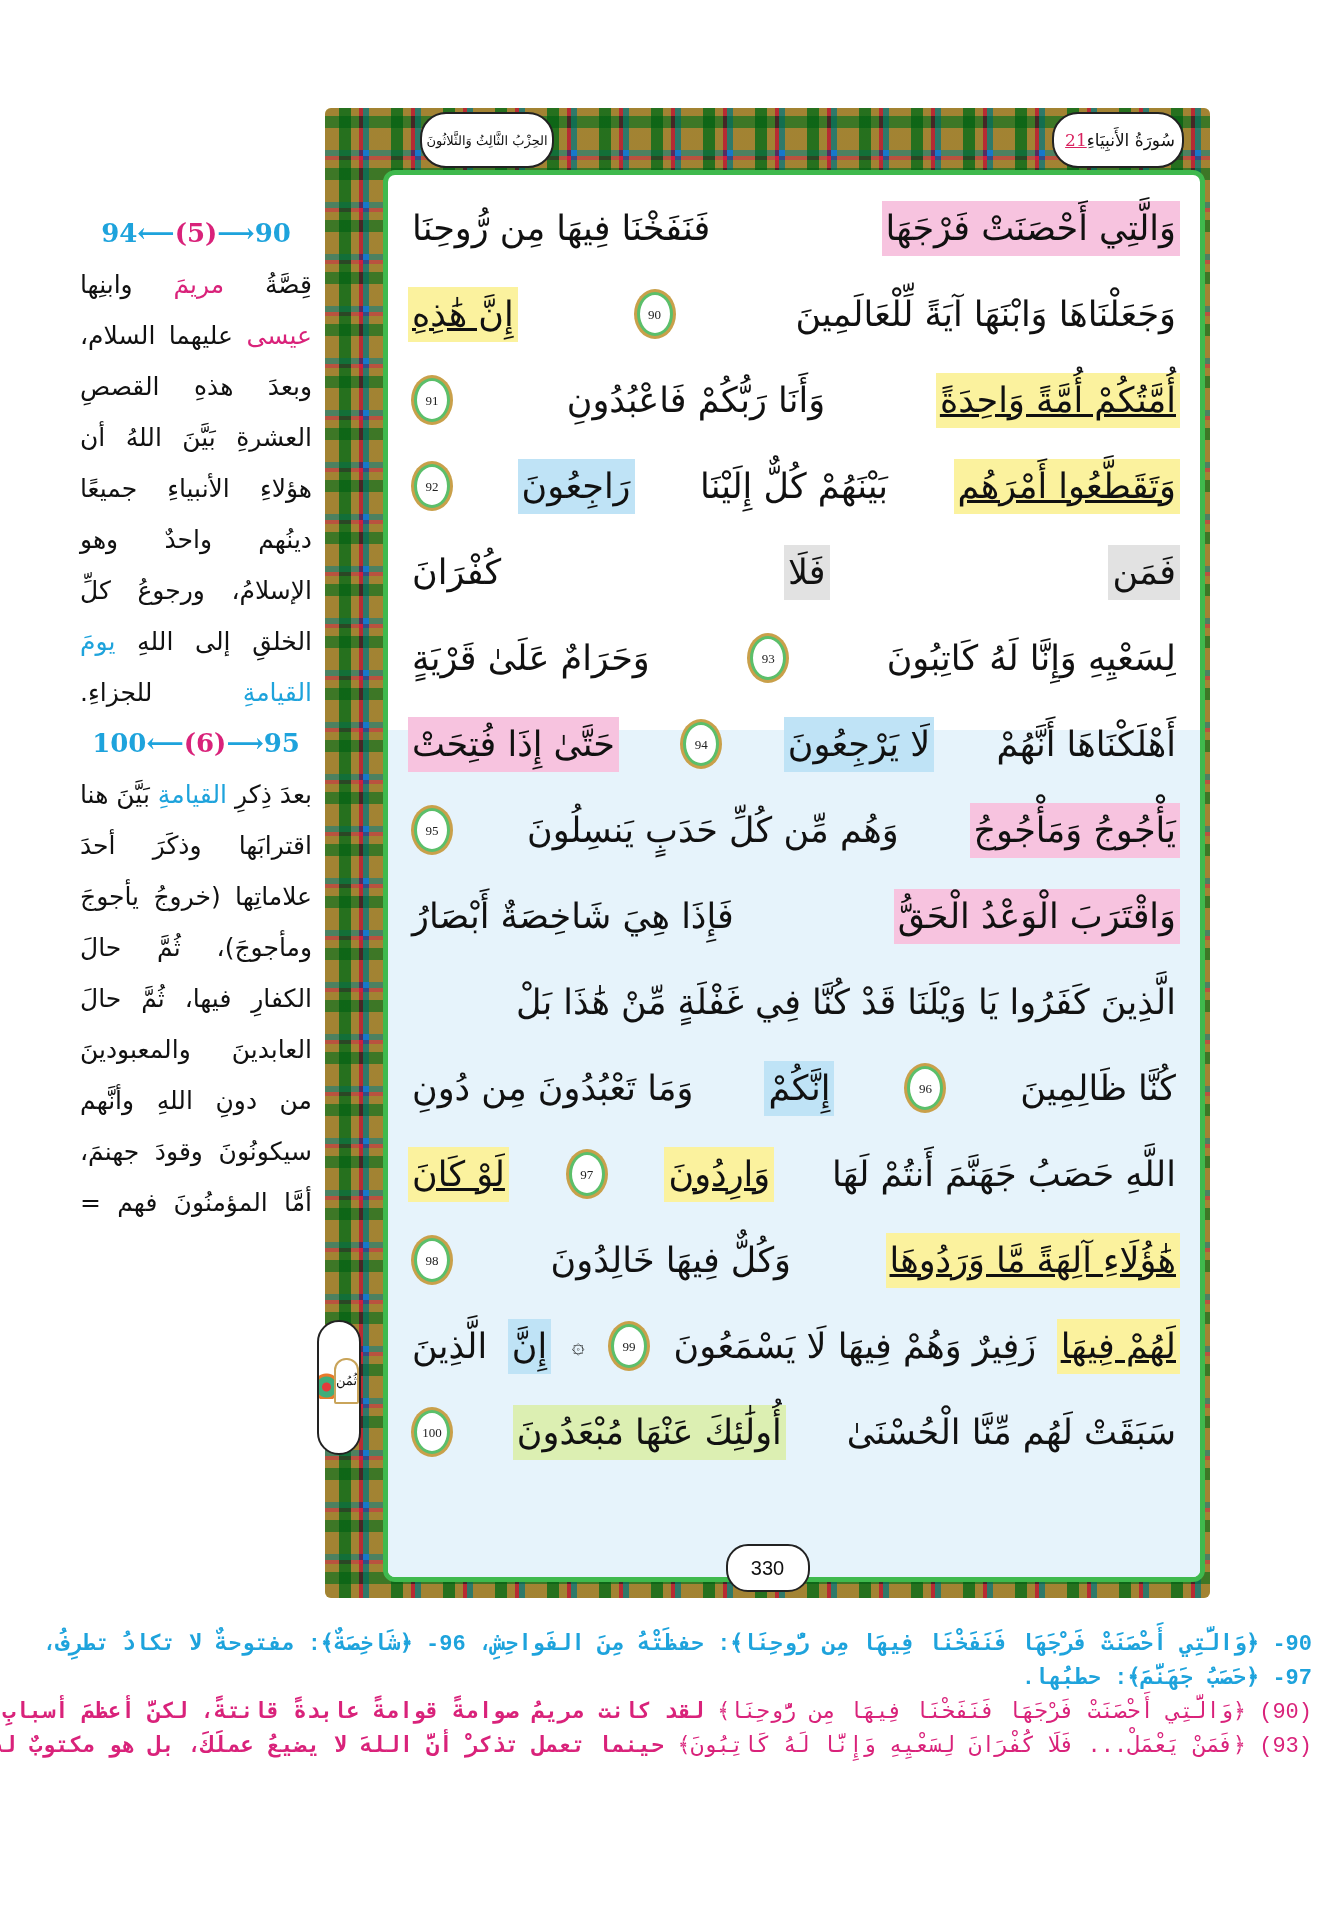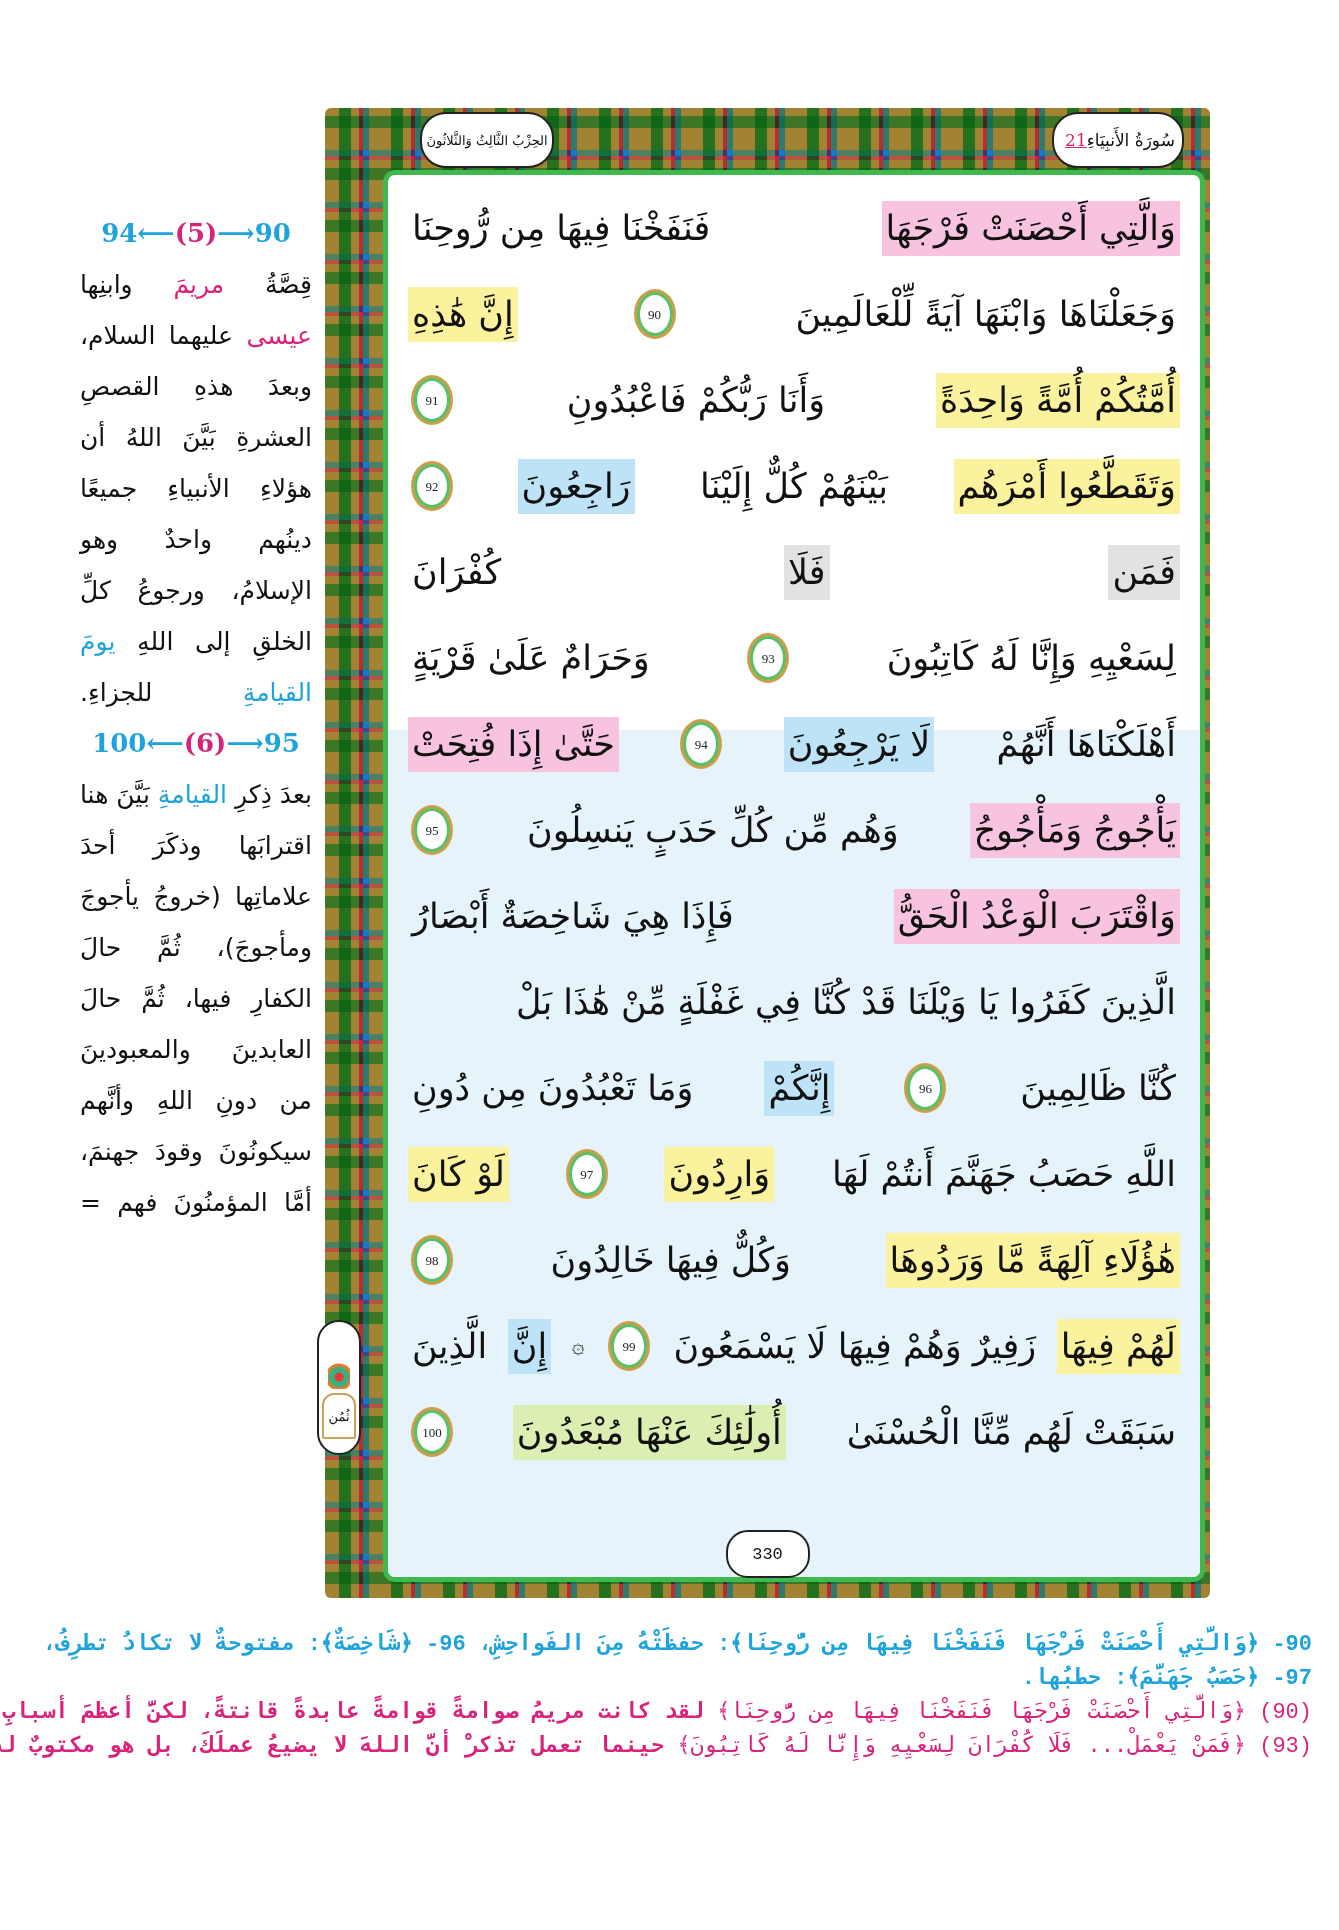--- a/index.html
+++ b/index.html
@@ -23,28 +23,28 @@
     }
     .frame-title {
       position: absolute; top: 4px; height: 52px; background: #fff; border: 2px solid #222;
       border-radius: 26px; display: flex; align-items: center; justify-content: center;
       font-family: "DejaVu Serif", serif; font-size: 17px; z-index: 3; direction: rtl;
     }
     .frame-title.surah { right: 26px; width: 128px; }
     .frame-title.hizb { left: 95px; width: 130px; font-size: 13px; }
     .frame-title .num { color: #d9225f; margin-left: 4px; text-decoration: underline; }
     .page-num {
-      position: absolute; left: 50%; transform: translateX(-50%); bottom: 20px;
+      position: absolute; left: 50%; transform: translateX(-50%); bottom: 6px;
       width: 80px; height: 44px; background: #fff; border: 2px solid #222; border-radius: 22px;
-      display: flex; align-items: center; justify-content: center; font-family: Liberation Mono, monospace;
-      font-size: 17px; z-index: 3;
+      display: flex; align-items: center; justify-content: center; font-family: Liberation Sans, sans-serif;
+      font-size: 20px; z-index: 3;
     }
     .thumn {
       position: absolute; left: -8px; top: 1212px; width: 44px; height: 135px; background: #fff;
-      border: 2px solid #222; border-radius: 22px; z-index: 3; display: flex; flex-direction: column;
+      border: 2px solid #222; border-radius: 22px; z-index: 3; display: flex; flex-direction: row;
       align-items: center; justify-content: flex-end; padding-bottom: 14px; box-sizing: border-box;
     }
     .thumn .orn {
       width: 22px; height: 40px; margin-bottom: 4px;
       background: radial-gradient(circle at 50% 70%, #e33b3b 0 4px, #3fae7a 5px 10px, #e97a2b 11px 13px, transparent 14px);
     }
     .thumn .lbl {
       width: 30px; height: 42px; border: 2px solid #c9a45a; border-radius: 12px 12px 2px 2px;
       font-family: "DejaVu Serif", serif; font-size: 13px; display: flex; align-items: center; justify-content: center;
     }
@@ -59,21 +59,21 @@
     .lines {
       position: absolute; left: 0; right: 0; top: 10px; direction: rtl;
     }
     .line {
       height: 86px; display: flex; align-items: center; justify-content: space-between;
       padding: 0 20px; font-family: "DejaVu Serif", serif; font-size: 35px; line-height: 1; white-space: nowrap;
       position: relative;
     }
     .seg { padding: 10px 4px; }
     .hl-pink { background: #f7c3df; }
-    .hl-yellow { background: #fbf29e; }
+    .hl-yellow { background: #fbf29e; text-decoration: underline; }
     .hl-blue { background: #bfe3f6; }
     .hl-gray { background: #e2e2e2; }
     .hl-green { background: #dcefb2; }
     .ayah {
       display: inline-flex; align-items: center; justify-content: center; width: 30px; height: 38px;
       border-radius: 50%; background: #fff; border: 3px solid #5bbf6a; box-shadow: 0 0 0 3px #c9a04a;
       font-family: "Liberation Serif", serif; font-size: 13px; color: #222; margin: 0 6px; vertical-align: middle;
     }
     .star { font-size: 22px; }
     

